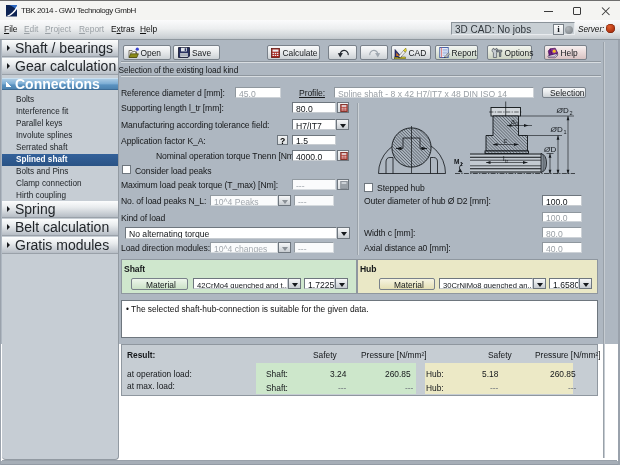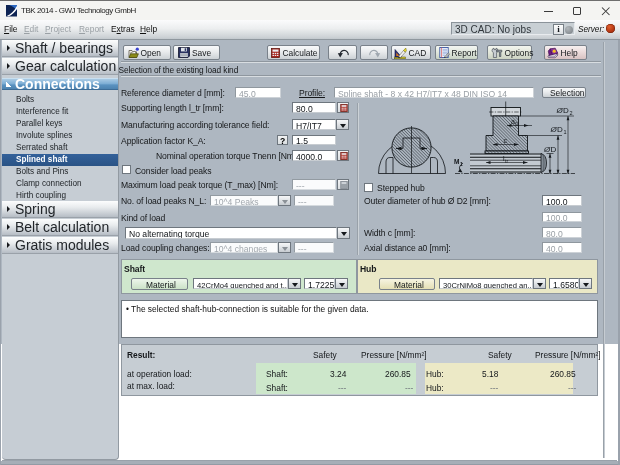--- a/index.html
+++ b/index.html
@@ -280,21 +280,21 @@
         <rect x="1.5" y="1.5" width="6" height="2" fill="#d9dde1"></rect>
       </svg>
     </div>
   <div class="lbl" style="left:121px;top:196px;">No. of load peaks N_L:</div>
   <div class="fld gray" style="left:210px;top:195px;width:68px;">10^4 Peaks</div>
   <div class="ddb dis" style="left:278px;top:195px;"></div>
   <div class="fld gray" style="left:294px;top:195px;width:40px;">---</div>
   <div class="lbl" style="left:121px;top:212.5px;">Kind of load</div>
   <div class="fld" style="left:125px;top:227px;width:212px;height:11.5px;">No alternating torque</div>
   <div class="ddb" style="left:337px;top:227px;height:11.5px;"></div>
-  <div class="lbl" style="left:121px;top:243px;">Load coupling changes:</div>
+  <div class="lbl" style="left:121px;top:243px;">Load direction modules:</div>
   <div class="fld gray" style="left:210px;top:242px;width:68px;">10^4 changes</div>
   <div class="ddb dis" style="left:278px;top:242px;"></div>
   <div class="fld gray" style="left:294px;top:242px;width:40px;">---</div>
 
   <div class="vline" style="left:357px;top:103px;height:152px;background:#99a1a9;"></div>
     <div class="vline" style="left:358px;top:103px;height:152px;background:#ccd2d7;"></div>
 
   <div class="cbx" style="left:364px;top:182.5px;"></div>
   <div class="lbl" style="left:377px;top:183px;">Stepped hub</div>
   <div class="lbl" style="left:364px;top:196px;">Outer diameter of hub Ø D2 [mm]:</div>

